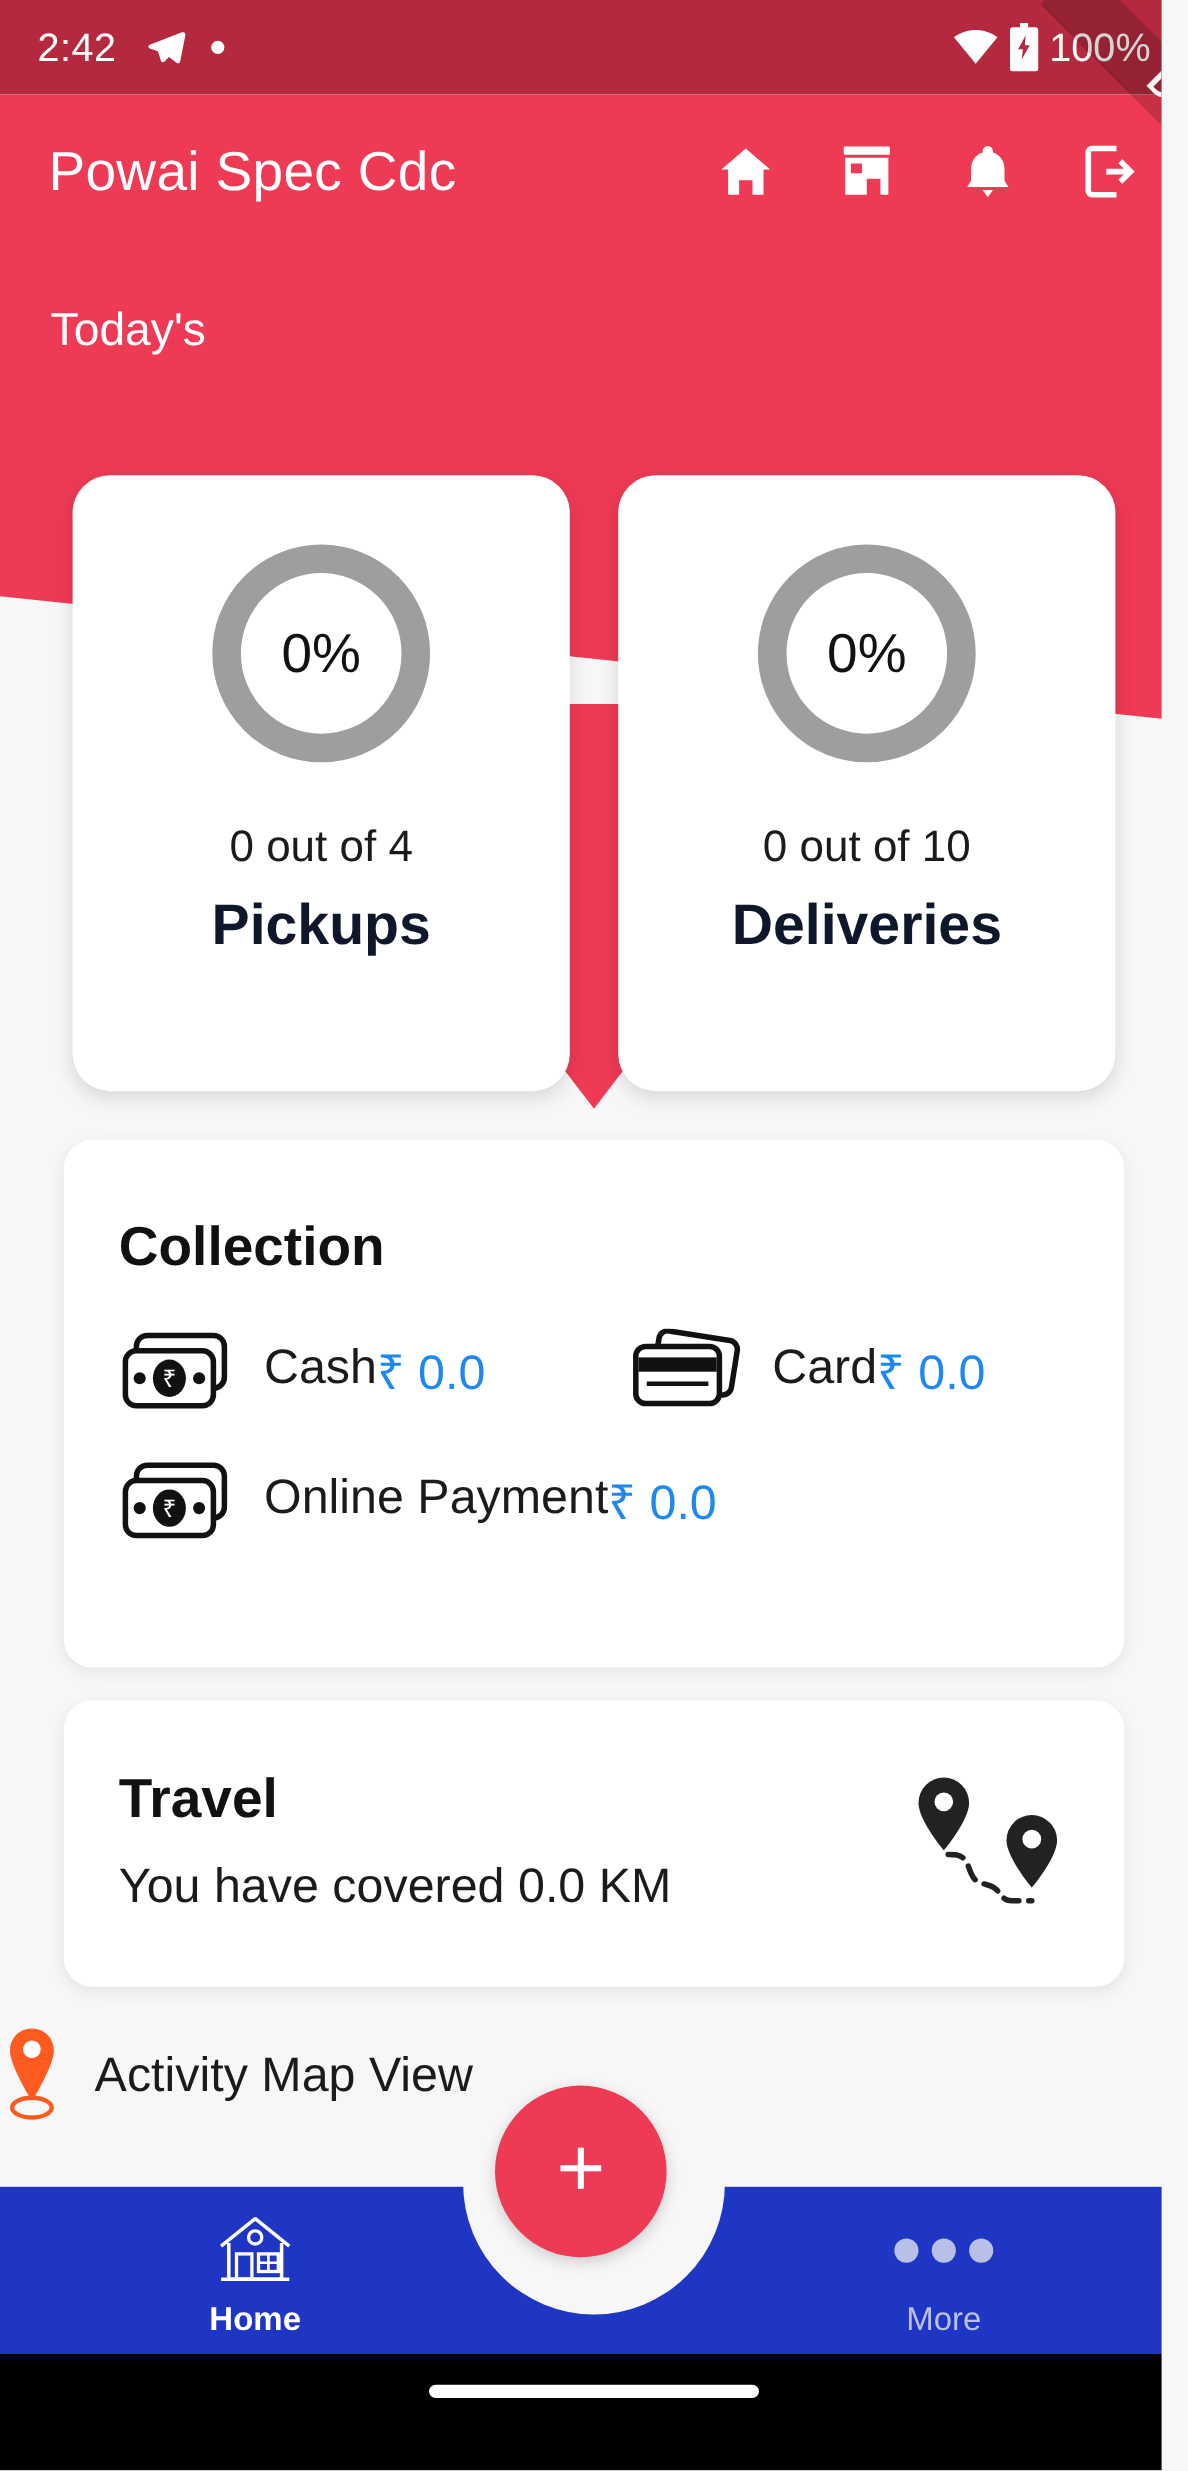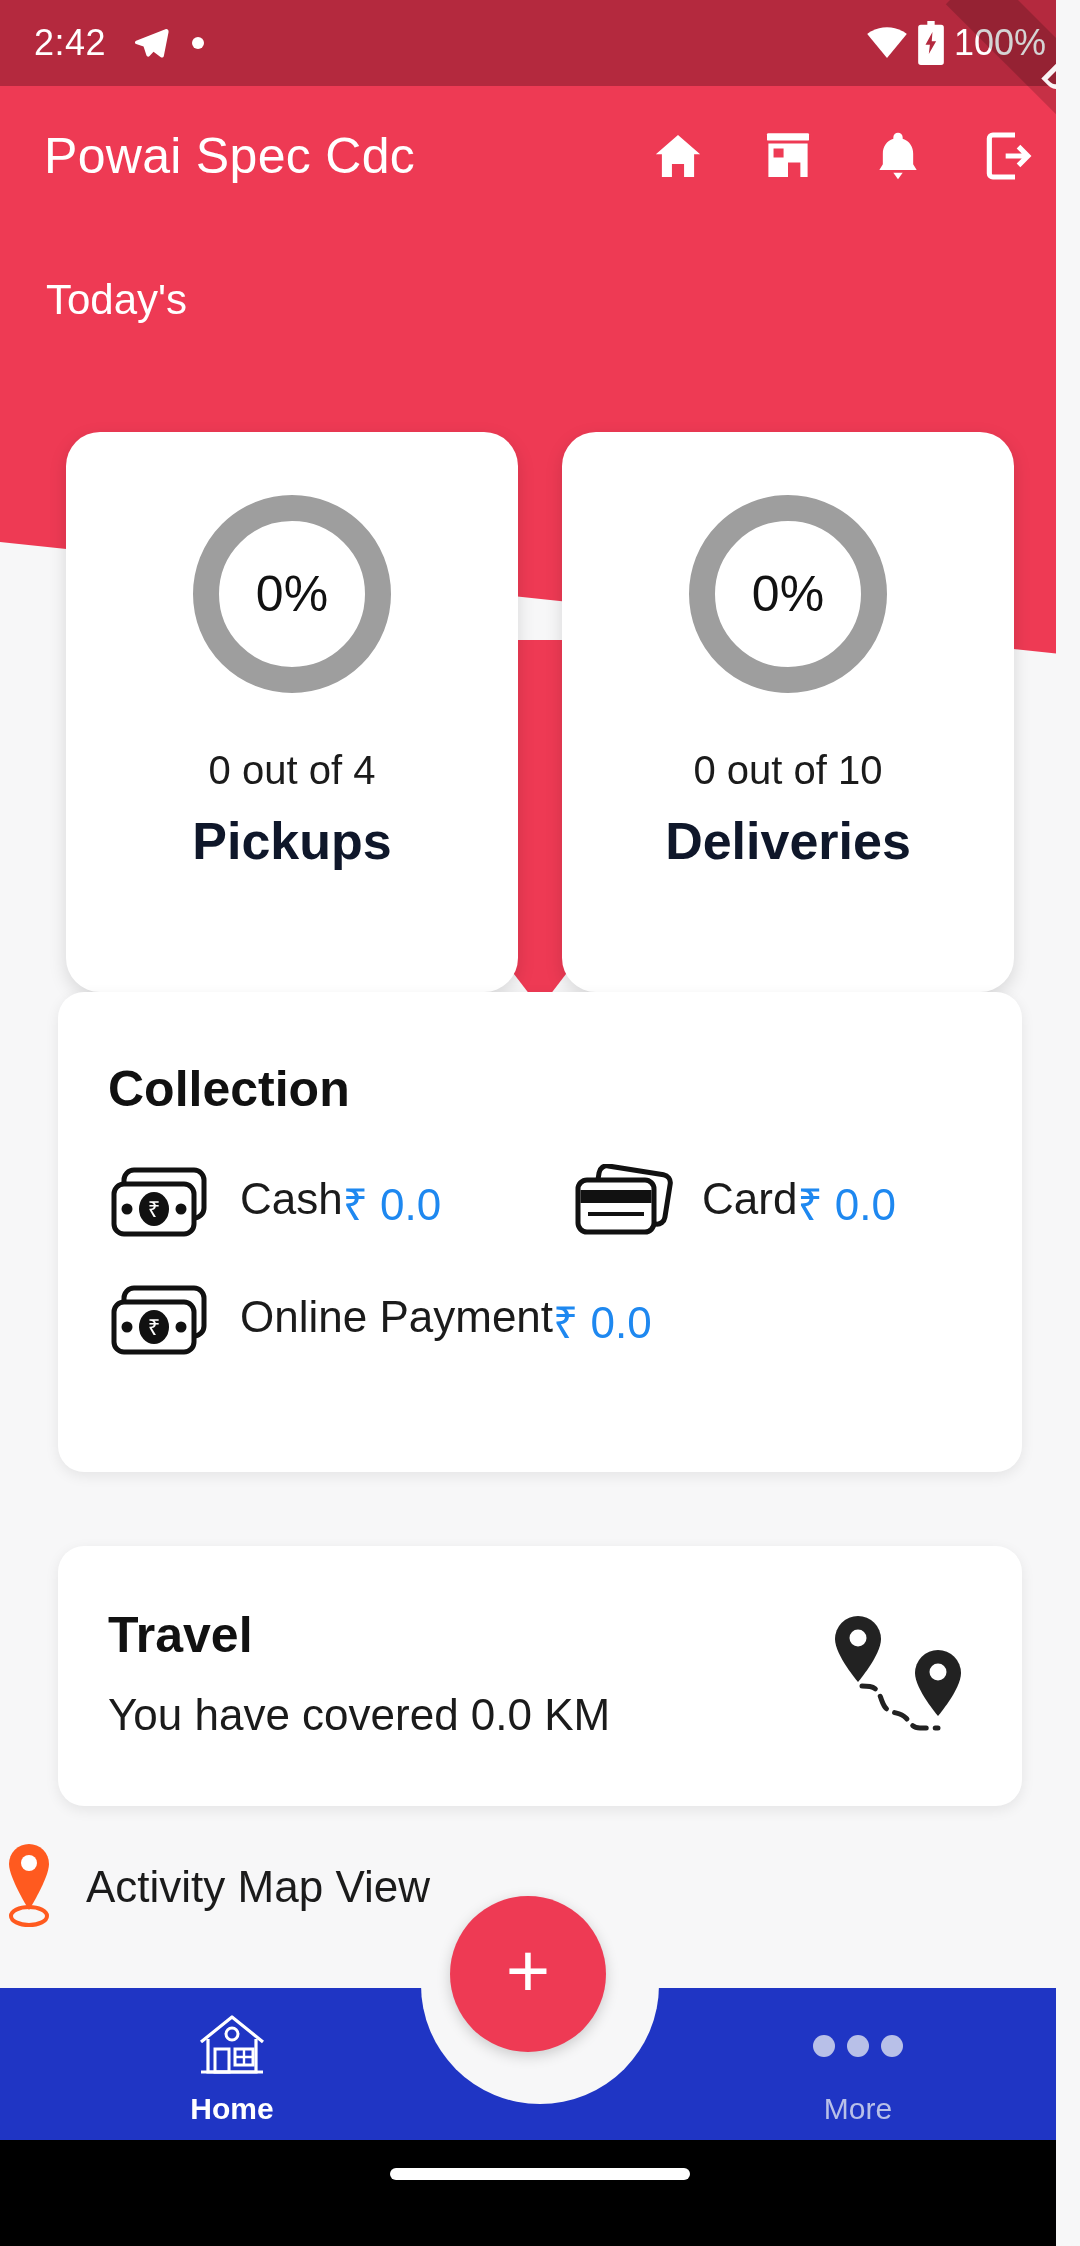--- a/index.html
+++ b/index.html
@@ -88,21 +88,21 @@
     position:absolute; left:488px; top:640px; width:104px; height:368px;
     z-index:11; background:#EE3A54;
     clip-path: polygon(0 0, 104px 0, 104px 300px, 52px 368px, 0 300px);
   }
 
   
   .card{
     position:absolute; left:58px; width:964px; background:#fff;
     border-radius:26px; box-shadow:0 4px 14px rgba(0,0,0,0.08); z-index:13;
   }
-  .collection-card{ top:992px; height:480px;padding-left:40px; }
+  .collection-card{ top:1036px; height:480px;padding-left:40px; }
   .travel-card{ top:1546px; height:260px; }
 
   .sec-title{ font-size:50px; font-weight:bold; color:#111; }
   .collection-card .sec-title{ position:absolute; left:50px; top:68px; }
 
   .pay-row{ position:absolute; display:flex; align-items:center; gap:26px; }
   .pay-ic{ width:106px; height:76px; flex:none; }
   .pay-text{ display:flex; flex-direction:row; }
   .pay-label{ font-size:44px; color:#1b1b1b; line-height:1.15; }
   .pay-amt{ font-size:44px; color:#1E88F0; margin-top:6px; line-height:1.15; }

